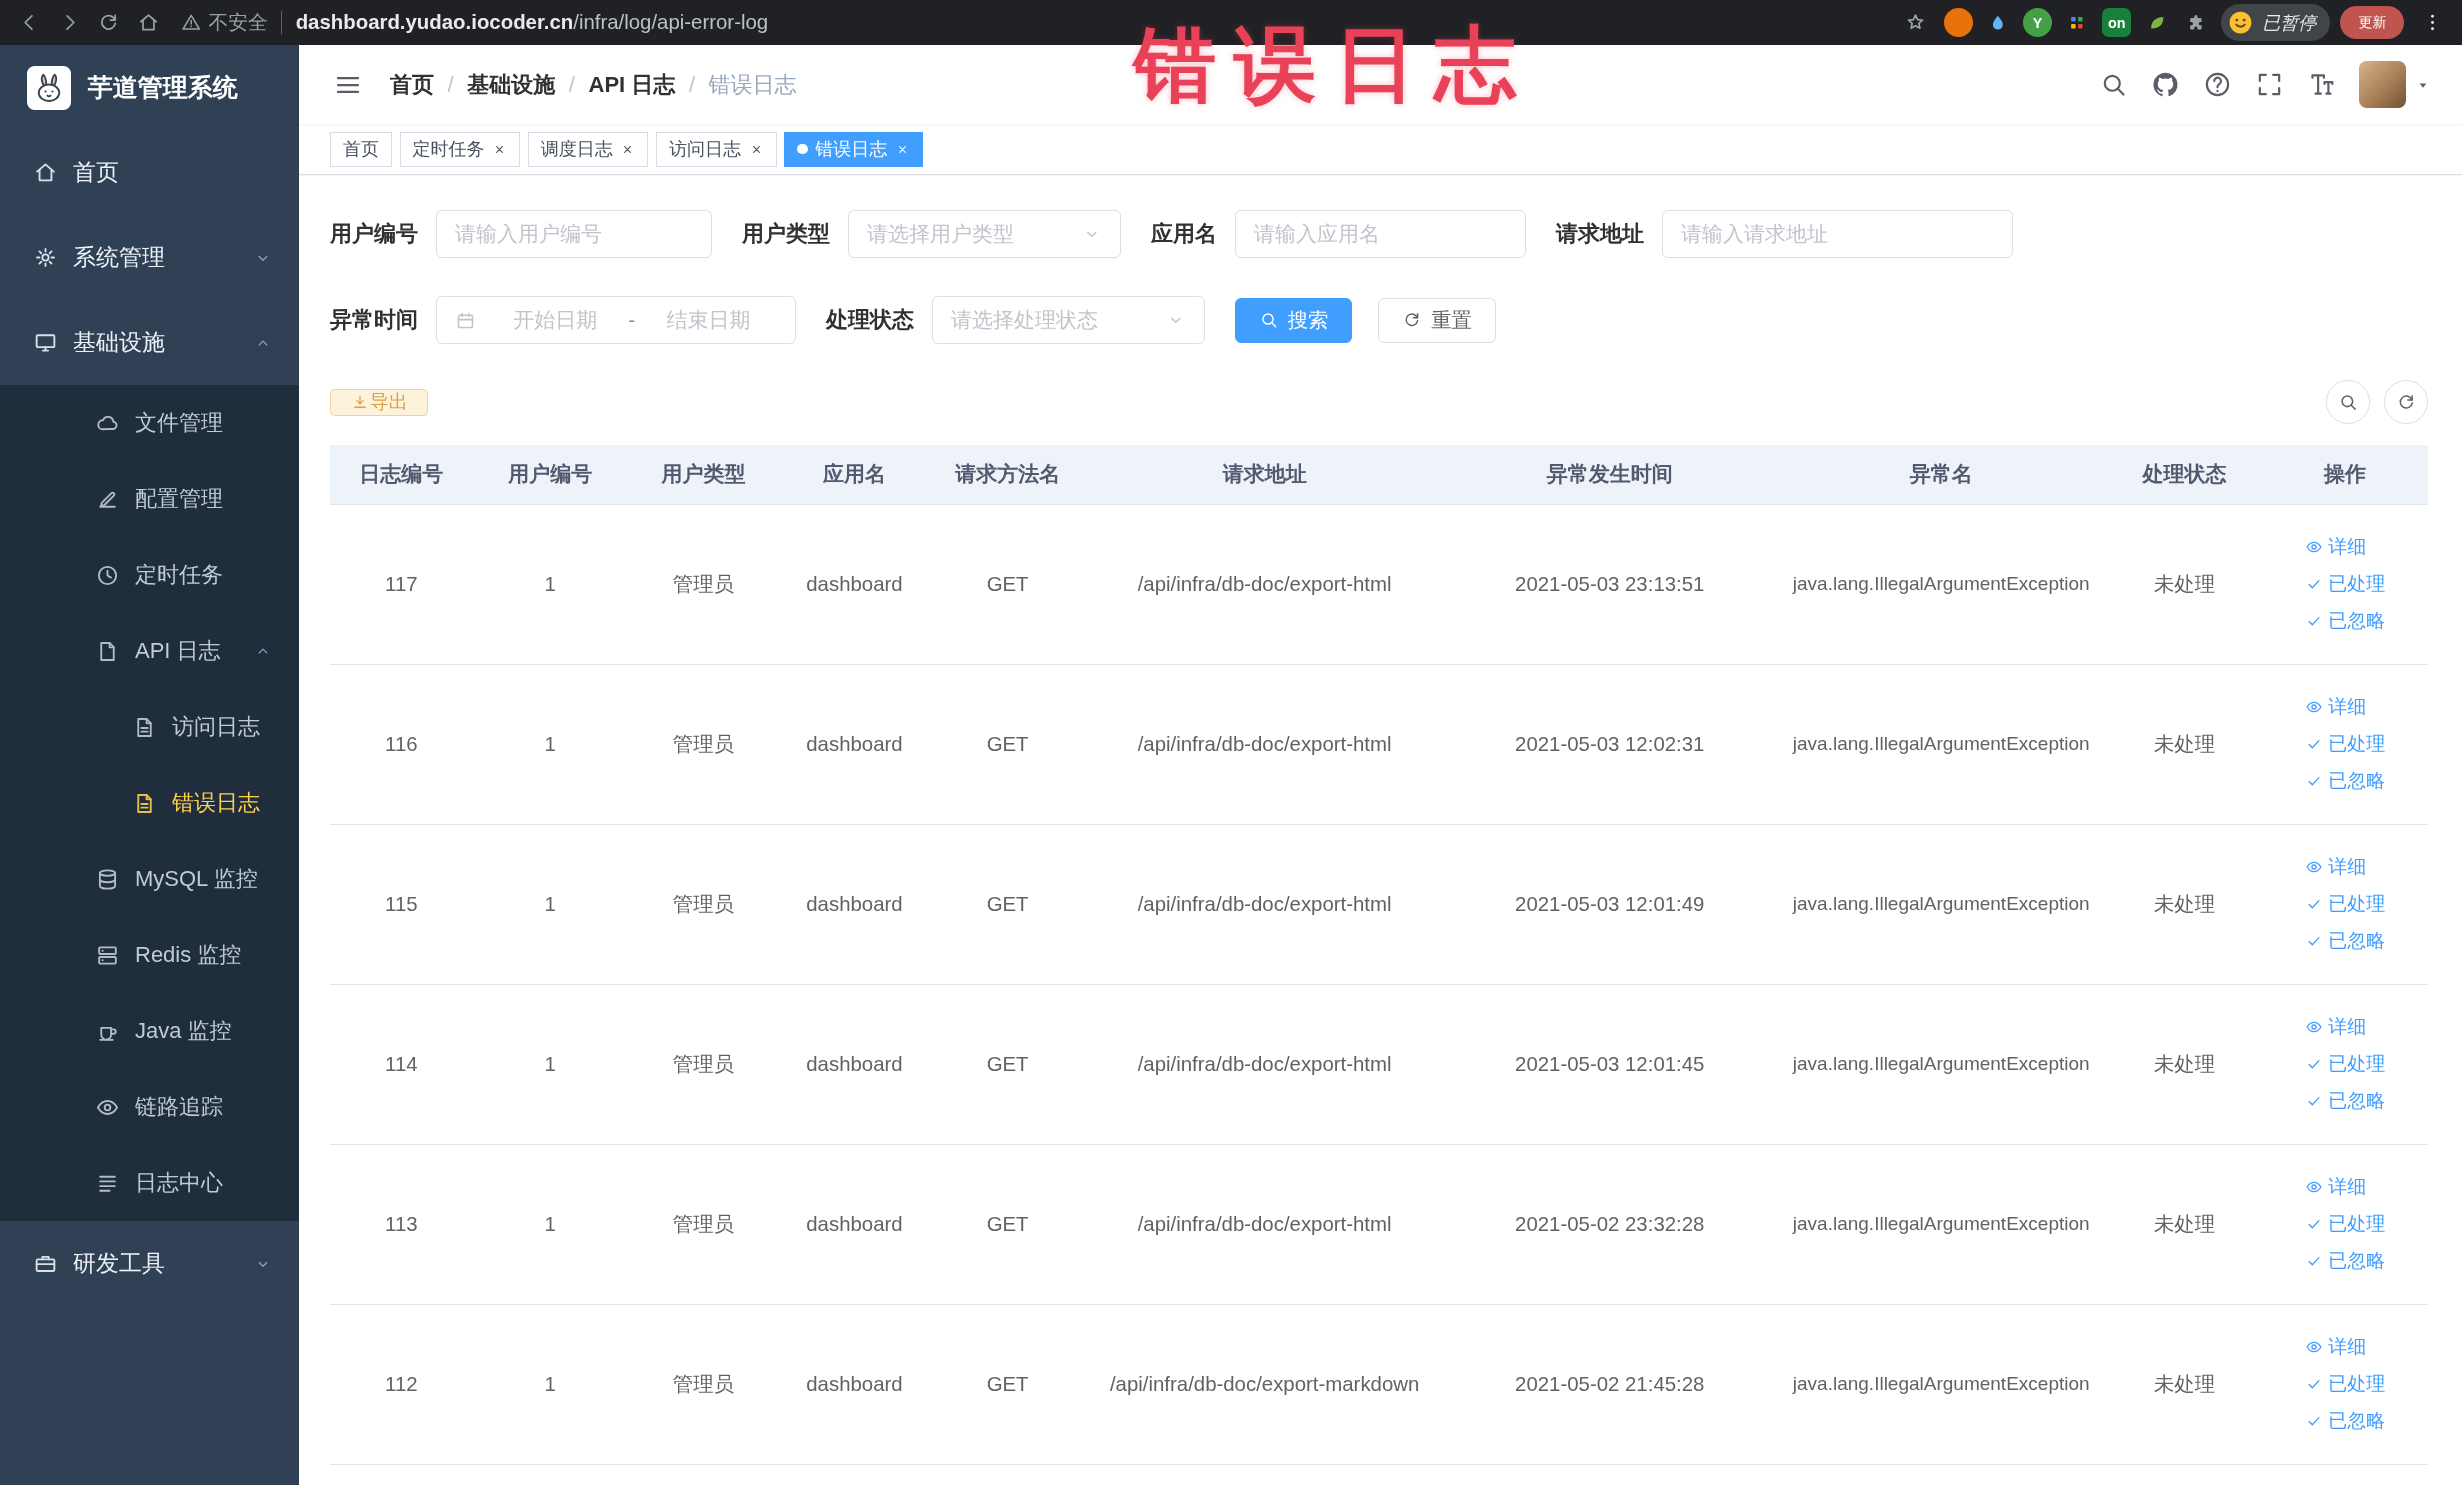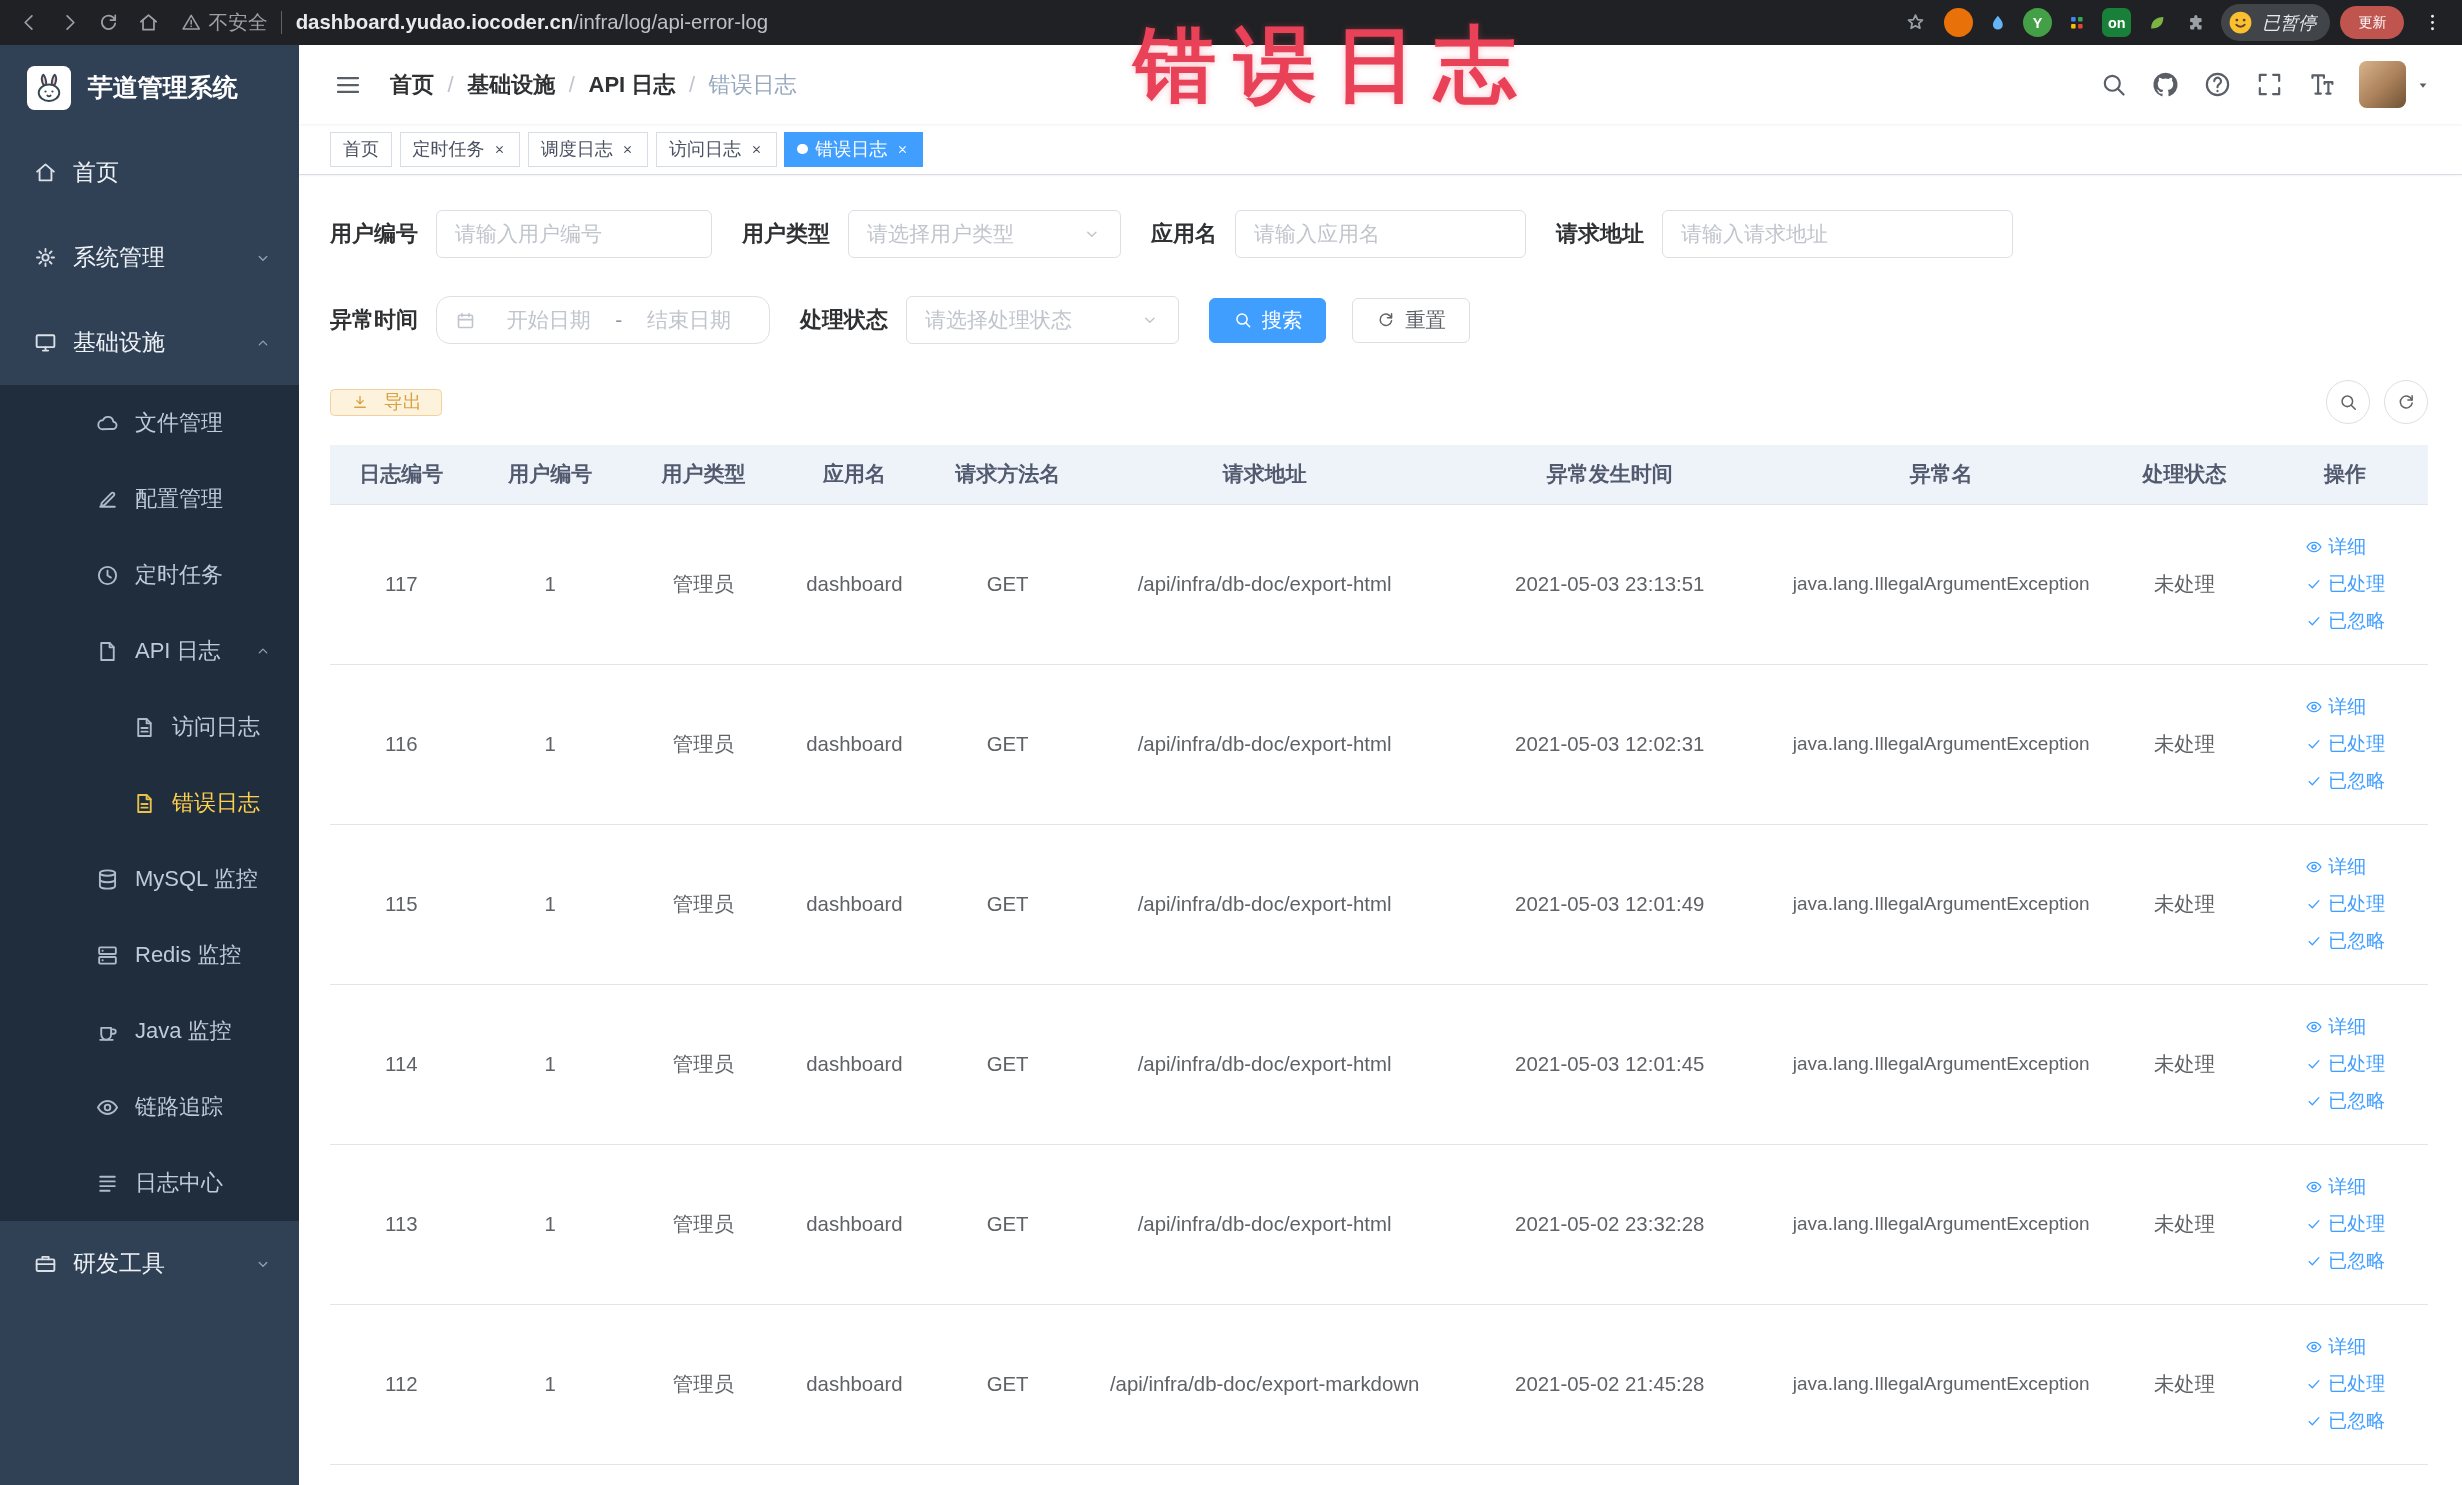--- a/index.html
+++ b/index.html
@@ -86,34 +86,34 @@
   .ctl { height:48px; border:0.8px solid #dcdfe6; border-radius:6px; background:#fff;
     display:flex; align-items:center; padding:0 18px; font-size:21px; }
   .ctl .ph { color:#c0c4cc; white-space:nowrap; overflow:hidden; }
   .ctl.select { justify-content:space-between; }
   .ctl.select .chev { color:#c0c4cc; font-size:19.7px; display:flex; margin-left:10.6px; }
   .ctl.range .cal { color:#c0c4cc; font-size:21px; display:flex; margin-right:10.6px; }
   .ctl.range .ph { flex:1; text-align:center; }
   .range-sep { color:#8a93a0; margin:0 4.5px; }
   .ctl-userId { width:276px; } .ctl-userType { width:273px; }
   .ctl-appName { width:291px; } .ctl-reqUrl { width:351px; }
-  .ctl-time { width:334px;border-radius:14px; } .ctl-status { width:273px; }
+  .ctl-time { width:360px; } .ctl-status { width:273px; }
 
   .btn { display:inline-flex; align-items:center; justify-content:center; gap:9px;
     border-radius:6px; font-size:20.4px; cursor:pointer; border:0.8px solid transparent;
     font-family:inherit; }
   .btn.primary { background:#409eff; border-color:#409eff; color:#fff; height:45px; padding:0 23px; }
   .btn.plain { background:#fff; border-color:#dcdfe6; color:#606266; height:45px; padding:0 23px; }
   .btn.plain + .btn, .btn.primary + .btn { margin-left:26px; }
   .btn .svg-ic { font-size:19.7px; }
 
   
   .toolbar-row { display:flex; align-items:center; margin-top:36px; }
   .btn.export { height:27px; padding:0 19.7px; font-size:19px; background:#fdf3dc;
-    border-color:#f3d19e; color:#d9a145; border-radius:4.5px; gap:15px; }
+    border-color:#f3d19e; color:#d9a145; border-radius:4.5px; gap:1px; }
   .btn.export .svg-ic { font-size:18px; }
   .toolbar-right { margin-left:auto; display:flex; align-items:center; gap:13.6px; }
   .circle-btn { width:44px; height:44px; border-radius:50%; border:0.8px solid #dcdfe6;
     background:#fff; color:#606266; display:flex; align-items:center; justify-content:center;
     font-size:20.4px; cursor:pointer; }
 
   
   table.grid { width:100%; border-collapse:collapse; table-layout:fixed; margin-top:21px; }
   .grid th { height:59px; background:#eef2f9; color:#515a6e; font-size:21px; font-weight:700;
     text-align:center; border-bottom:0.8px solid #dfe6ec; padding:0 4.5px; white-space:nowrap; }

